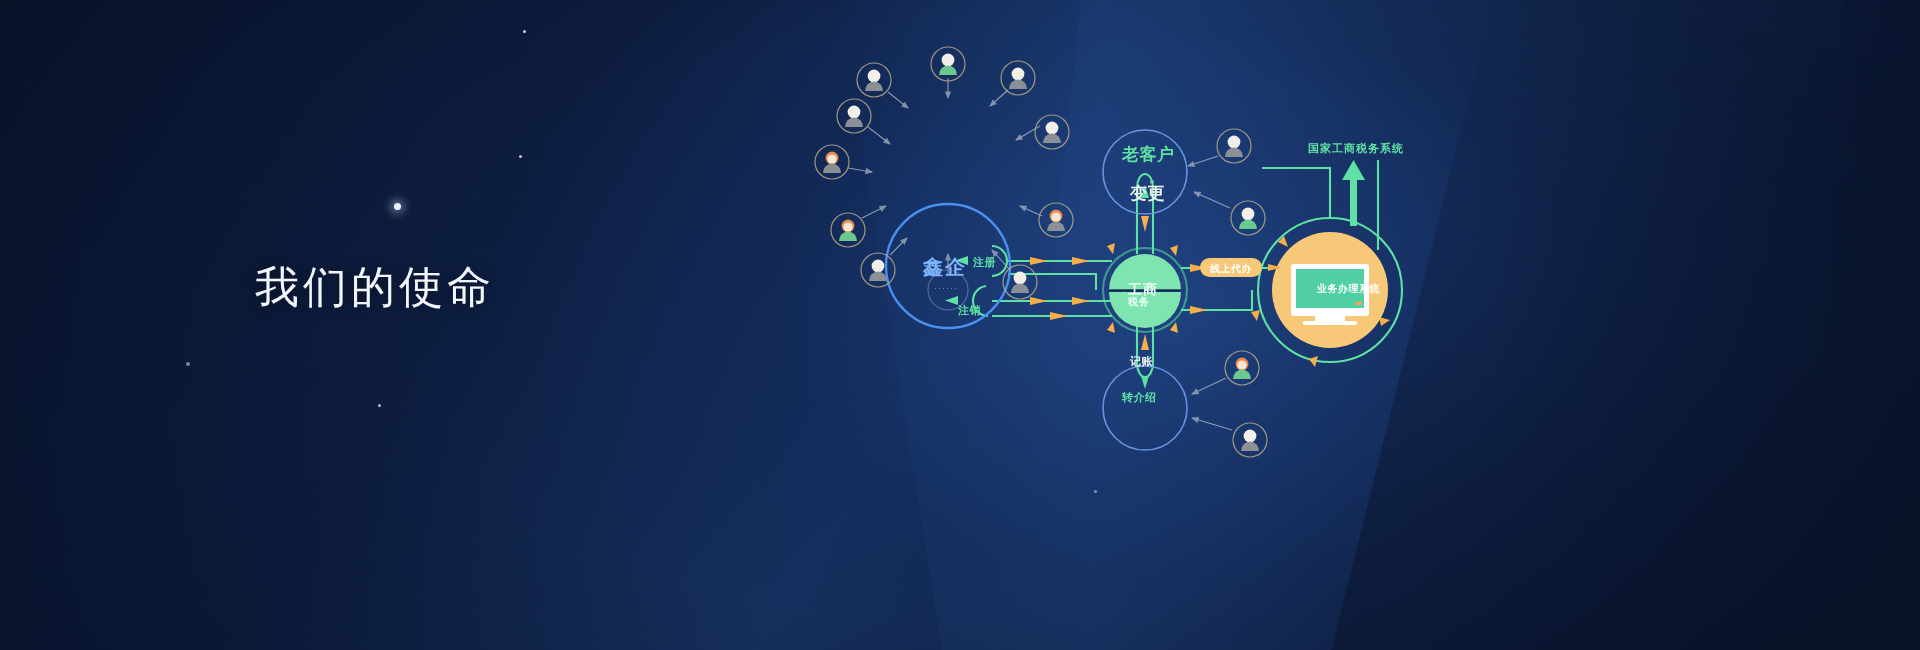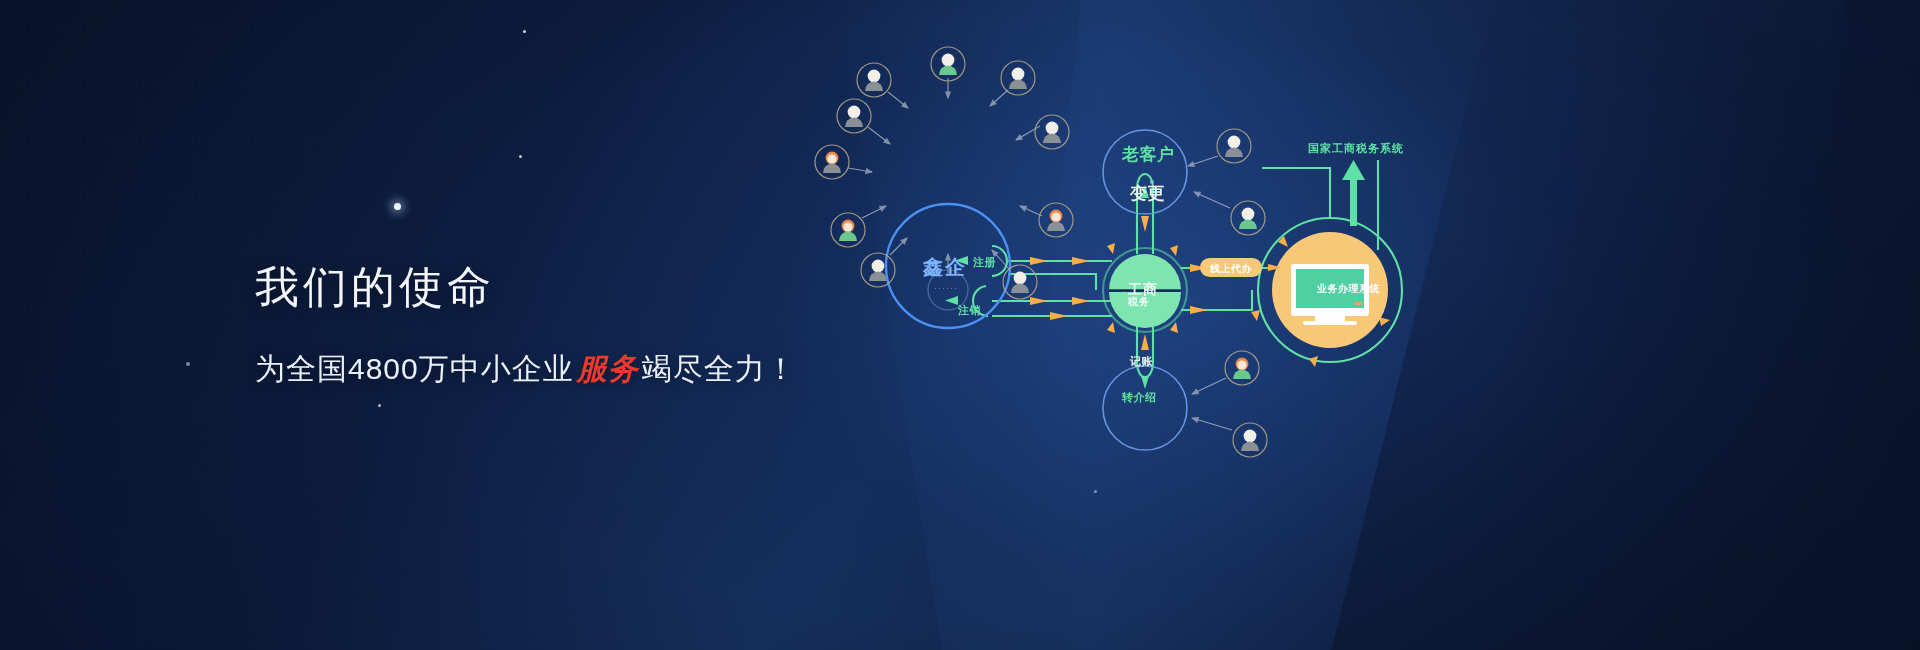--- a/index.html
+++ b/index.html
@@ -82,23 +82,20 @@
   <div class="star" style="left:523px;top:30px;width:3px;height:3px;opacity:.85;"></div>
   <div class="star" style="left:519px;top:155px;width:3px;height:3px;opacity:.8;"></div>
   <div class="star glow" style="left:394px;top:203px;width:7px;height:7px;"></div>
   <div class="star" style="left:186px;top:362px;width:4px;height:4px;opacity:.5;"></div>
   <div class="star" style="left:378px;top:404px;width:3px;height:3px;opacity:.75;"></div>
   <div class="star" style="left:1150px;top:180px;width:4px;height:4px;opacity:.55;"></div>
   <div class="star" style="left:1094px;top:490px;width:3px;height:3px;opacity:.5;"></div>
 
   <div class="copy">
     <div class="headline">我们的使命</div>
-    <div class="subline">
-      <span>为全国4800万中小企业</span><span class="hl">服务</span><span>竭尽全力！</span>
-    </div>
   </div>
 
   <div id="diagram">
 
     <svg width="680" height="350" viewBox="0 0 680 350" xmlns="http://www.w3.org/2000/svg">
       <defs>
 
         <marker id="mGrey" markerWidth="7" markerHeight="7" refX="6" refY="3" orient="auto">
           <path d="M0,0 L7,3 L0,6 z" fill="#aab4c4" opacity=".85"></path>
         </marker>

